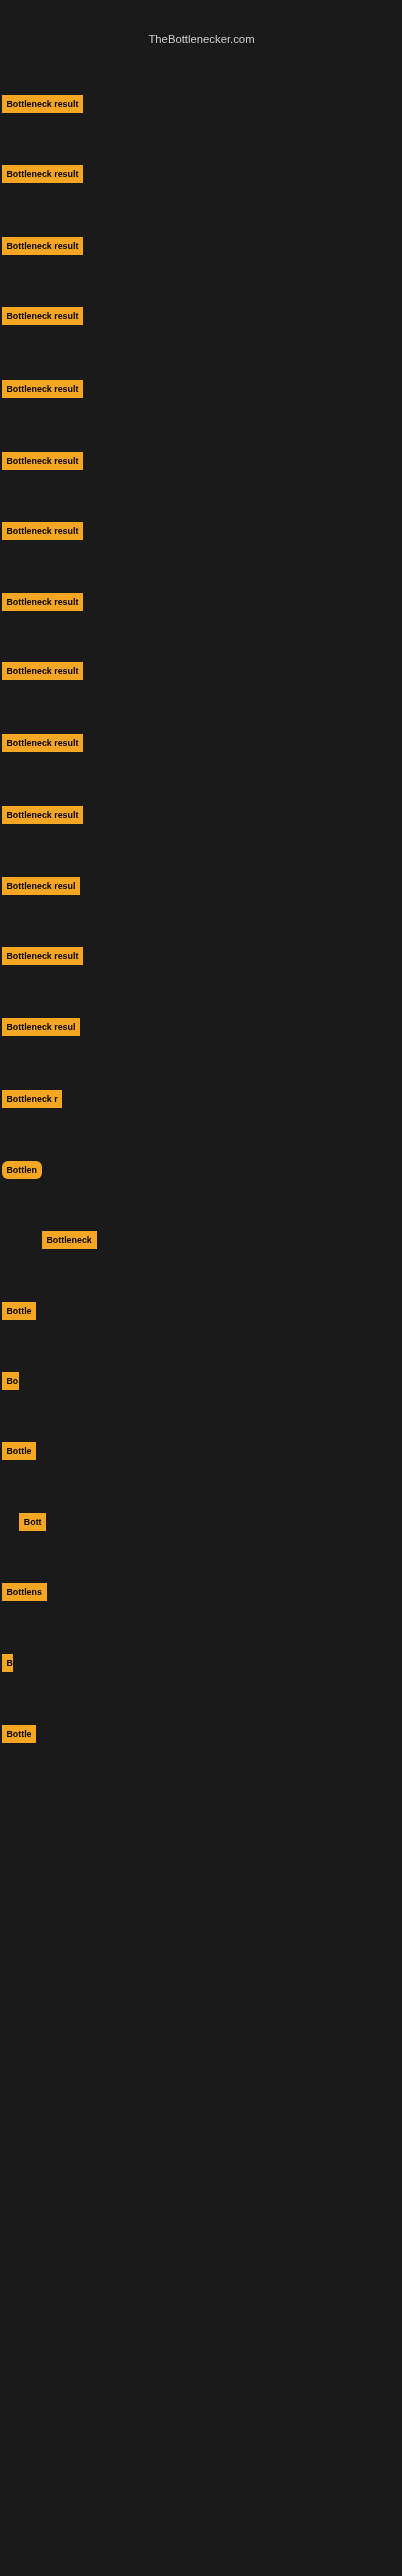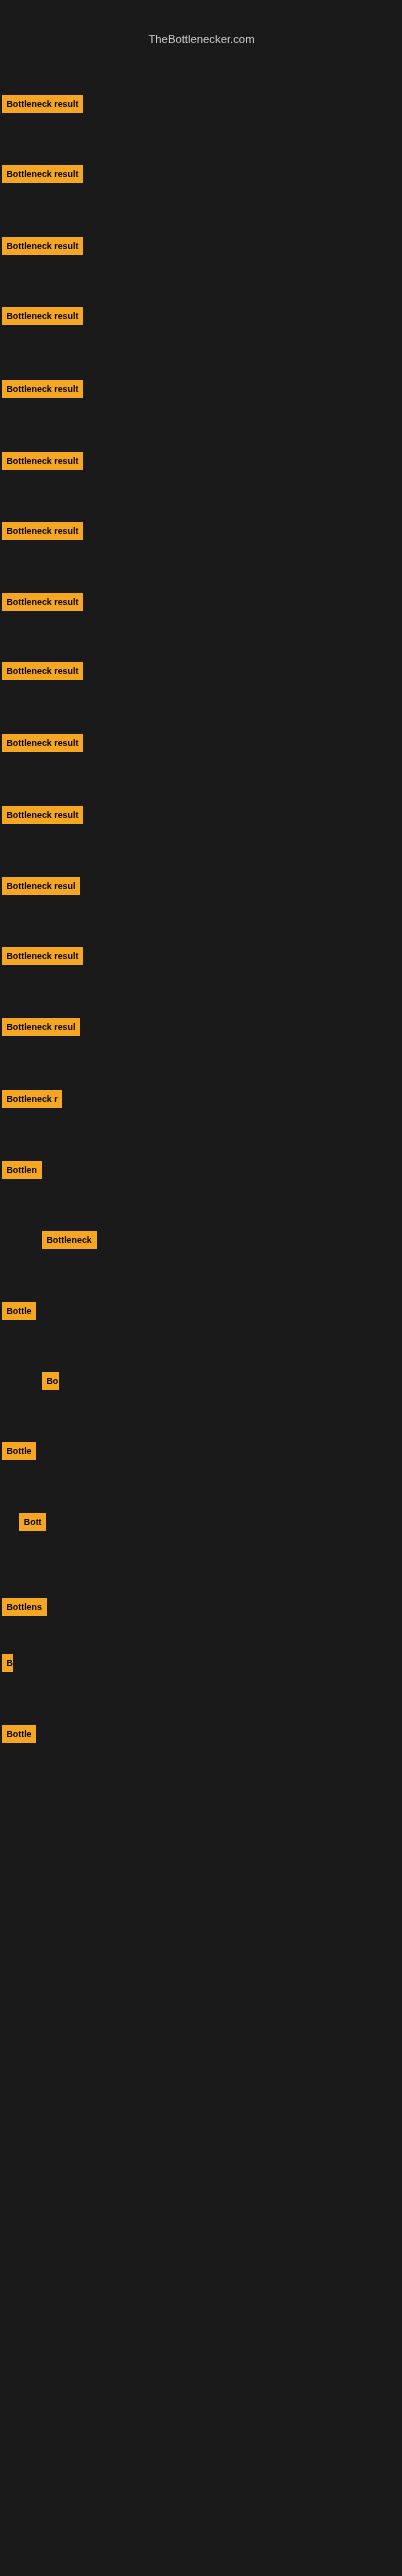--- a/index.html
+++ b/index.html
@@ -76,39 +76,39 @@
     <div style="position: absolute; top: 898px; left: 1.6px; display: flex; align-items: center;">
       <div style="background-color: rgb(245, 166, 35); color: rgb(0, 0, 0); font-size: 8.9px; font-weight: bold; padding: 4px 4.8px; max-width: 89px; overflow: hidden; white-space: nowrap; cursor: pointer; font-family: Arial, sans-serif;">Bottleneck result</div>
     </div>
     <div style="position: absolute; top: 969px; left: 1.6px; display: flex; align-items: center;">
       <div style="background-color: rgb(245, 166, 35); color: rgb(0, 0, 0); font-size: 8.9px; font-weight: bold; padding: 4px 4.8px; max-width: 81px; overflow: hidden; white-space: nowrap; cursor: pointer; font-family: Arial, sans-serif;">Bottleneck resul</div>
     </div>
     <div style="position: absolute; top: 1041px; left: 1.6px; display: flex; align-items: flex-start;">
       <div style="background-color: rgb(245, 166, 35); color: rgb(0, 0, 0); font-size: 8.9px; font-weight: bold; padding: 4px 4.8px; max-width: 60px; overflow: hidden; white-space: nowrap; cursor: pointer; font-family: Arial, sans-serif;">Bottleneck r</div>
     </div>
     <div style="position: absolute; top: 1112px; left: 1.6px; display: flex; align-items: center;">
-      <div style="background-color: rgb(245, 166, 35); color: rgb(0, 0, 0); font-size: 8.9px; font-weight: bold; padding: 4px 4.8px; max-width: 47px; overflow: hidden; white-space: nowrap; cursor: pointer; font-family: Arial, sans-serif;">Bottlen</div>
+      <div style="background-color: rgb(245, 166, 35); color: rgb(0, 0, 0); font-size: 8.9px; font-weight: bold; padding: 4px 4.8px; max-width: 47px; overflow: hidden; white-space: nowrap; cursor: pointer; font-family: Arial, sans-serif; border-radius: 6px;">Bottlen</div>
     </div>
     <div style="position: absolute; top: 1182px; left: 1.6px; display: flex; align-items: center; padding-left: 40px;">
       <div style="background-color: rgb(245, 166, 35); color: rgb(0, 0, 0); font-size: 8.9px; font-weight: bold; padding: 4px 4.8px; max-width: 55px; overflow: hidden; white-space: nowrap; cursor: pointer; font-family: Arial, sans-serif;">Bottleneck</div>
     </div>
     <div style="position: absolute; top: 1253px; left: 1.6px; display: flex; align-items: center;">
       <div style="background-color: rgb(245, 166, 35); color: rgb(0, 0, 0); font-size: 8.9px; font-weight: bold; padding: 4px 4.8px; max-width: 39px; overflow: hidden; white-space: nowrap; cursor: pointer; font-family: Arial, sans-serif;">Bottle</div>
     </div>
     <div style="position: absolute; top: 1323px; left: 1.6px; display: flex; align-items: center;">
-      <div style="background-color: rgb(245, 166, 35); color: rgb(0, 0, 0); font-size: 8.9px; font-weight: bold; padding: 4px 4.8px; max-width: 17.7px; overflow: hidden; white-space: nowrap; cursor: pointer; font-family: Arial, sans-serif; margin-left: 40px;">Bo</div>
+      <div style="background-color: rgb(245, 166, 35); color: rgb(0, 0, 0); font-size: 8.9px; font-weight: bold; padding: 4px 4.8px; max-width: 17.7px; overflow: hidden; white-space: nowrap; cursor: pointer; font-family: Arial, sans-serif;">Bo</div>
     </div>
     <div style="position: absolute; top: 1393px; left: 1.6px; display: flex; align-items: center;">
       <div style="background-color: rgb(245, 166, 35); color: rgb(0, 0, 0); font-size: 8.9px; font-weight: bold; padding: 4px 4.8px; max-width: 39px; overflow: hidden; white-space: nowrap; cursor: pointer; font-family: Arial, sans-serif;">Bottle</div>
     </div>
     <div style="position: absolute; top: 1464px; left: 19px; display: flex; align-items: center;">
       <div style="background-color: rgb(245, 166, 35); color: rgb(0, 0, 0); font-size: 8.9px; font-weight: bold; padding: 4px 4.8px; max-width: 29px; overflow: hidden; white-space: nowrap; cursor: pointer; font-family: Arial, sans-serif;">Bott</div>
     </div>
     <div style="position: absolute; top: 1534px; left: 1.6px; display: flex; align-items: center;">
-      <div style="background-color: rgb(245, 166, 35); color: rgb(0, 0, 0); font-size: 8.9px; font-weight: bold; padding: 4px 4.8px; max-width: 47px; overflow: hidden; white-space: nowrap; cursor: pointer; font-family: Arial, sans-serif; margin-top: 15px;">Bottlens</div>
+      <div style="background-color: rgb(245, 166, 35); color: rgb(0, 0, 0); font-size: 8.9px; font-weight: bold; padding: 4px 4.8px; max-width: 47px; overflow: hidden; white-space: nowrap; cursor: pointer; font-family: Arial, sans-serif;">Bottlens</div>
     </div>
     <div style="position: absolute; top: 1605px; left: 1.6px; display: flex; align-items: center;">
       <div style="background-color: rgb(245, 166, 35); color: rgb(0, 0, 0); font-size: 8.9px; font-weight: bold; padding: 4px 4.8px; max-width: 11.3px; overflow: hidden; white-space: nowrap; cursor: pointer; font-family: Arial, sans-serif;">B</div>
     </div>
     <div style="position: absolute; top: 1676px; left: 1.6px; display: flex; align-items: center;">
       <div style="background-color: rgb(245, 166, 35); color: rgb(0, 0, 0); font-size: 8.9px; font-weight: bold; padding: 4px 4.8px; max-width: 39px; overflow: hidden; white-space: nowrap; cursor: pointer; font-family: Arial, sans-serif;">Bottle</div>
     </div>
   </div>
 
 

